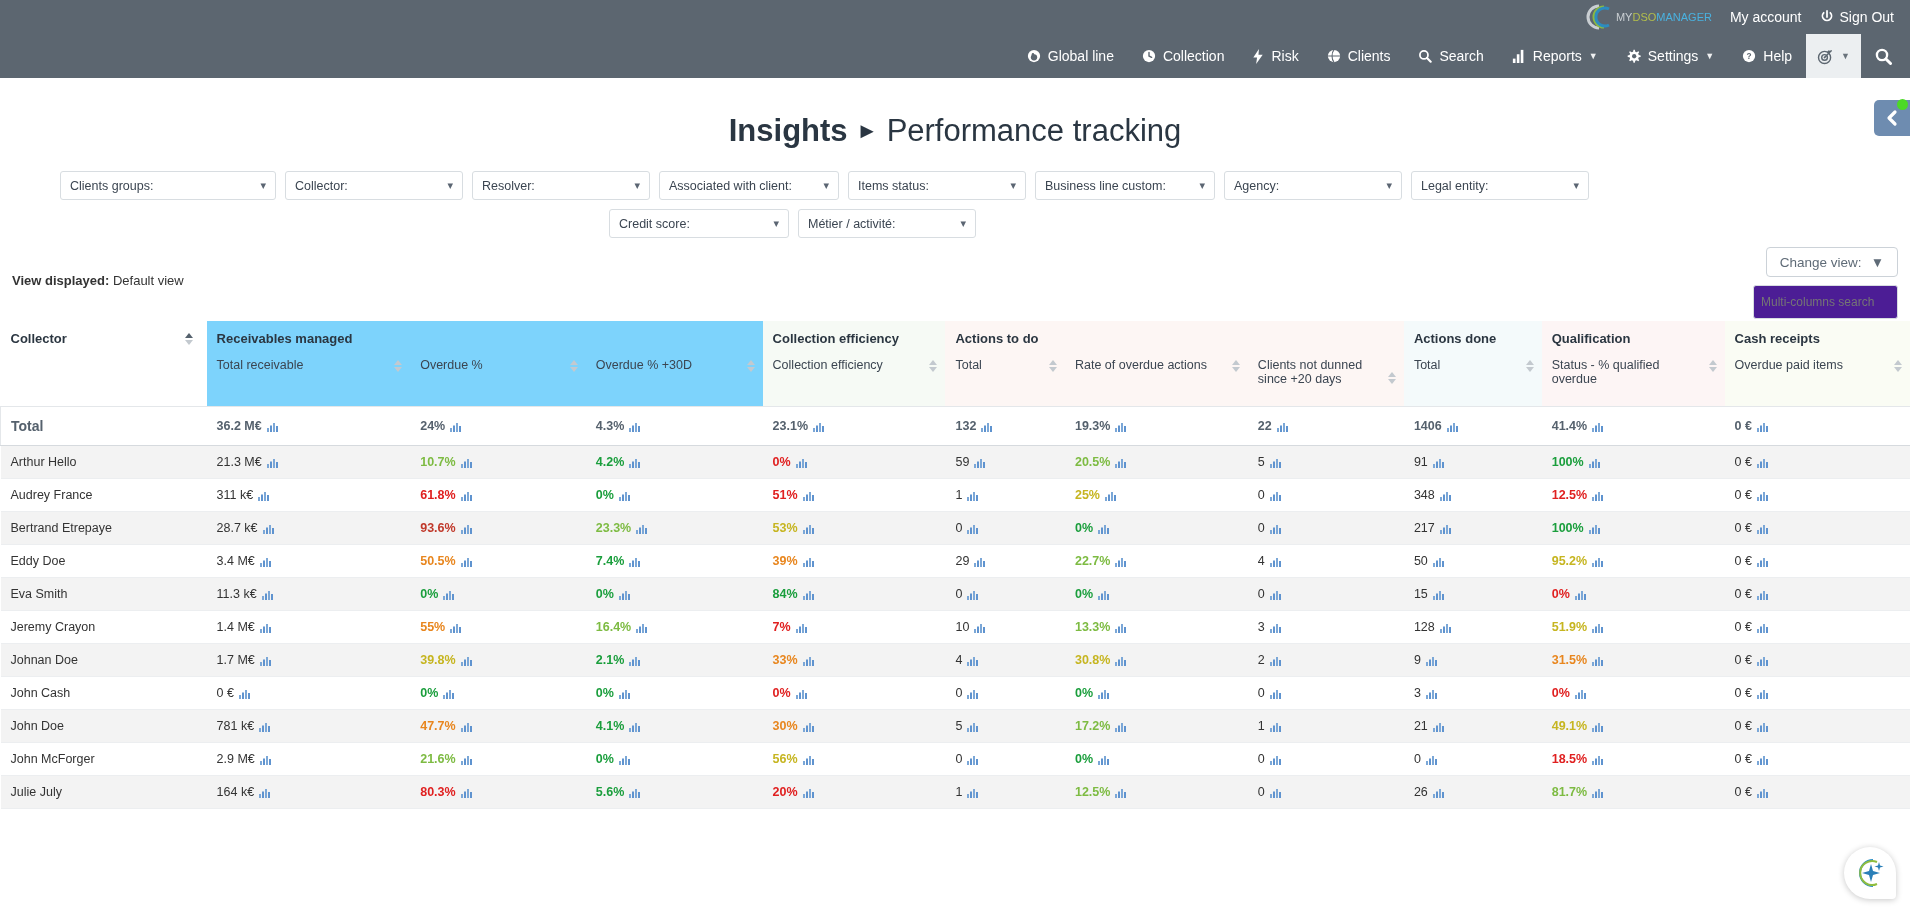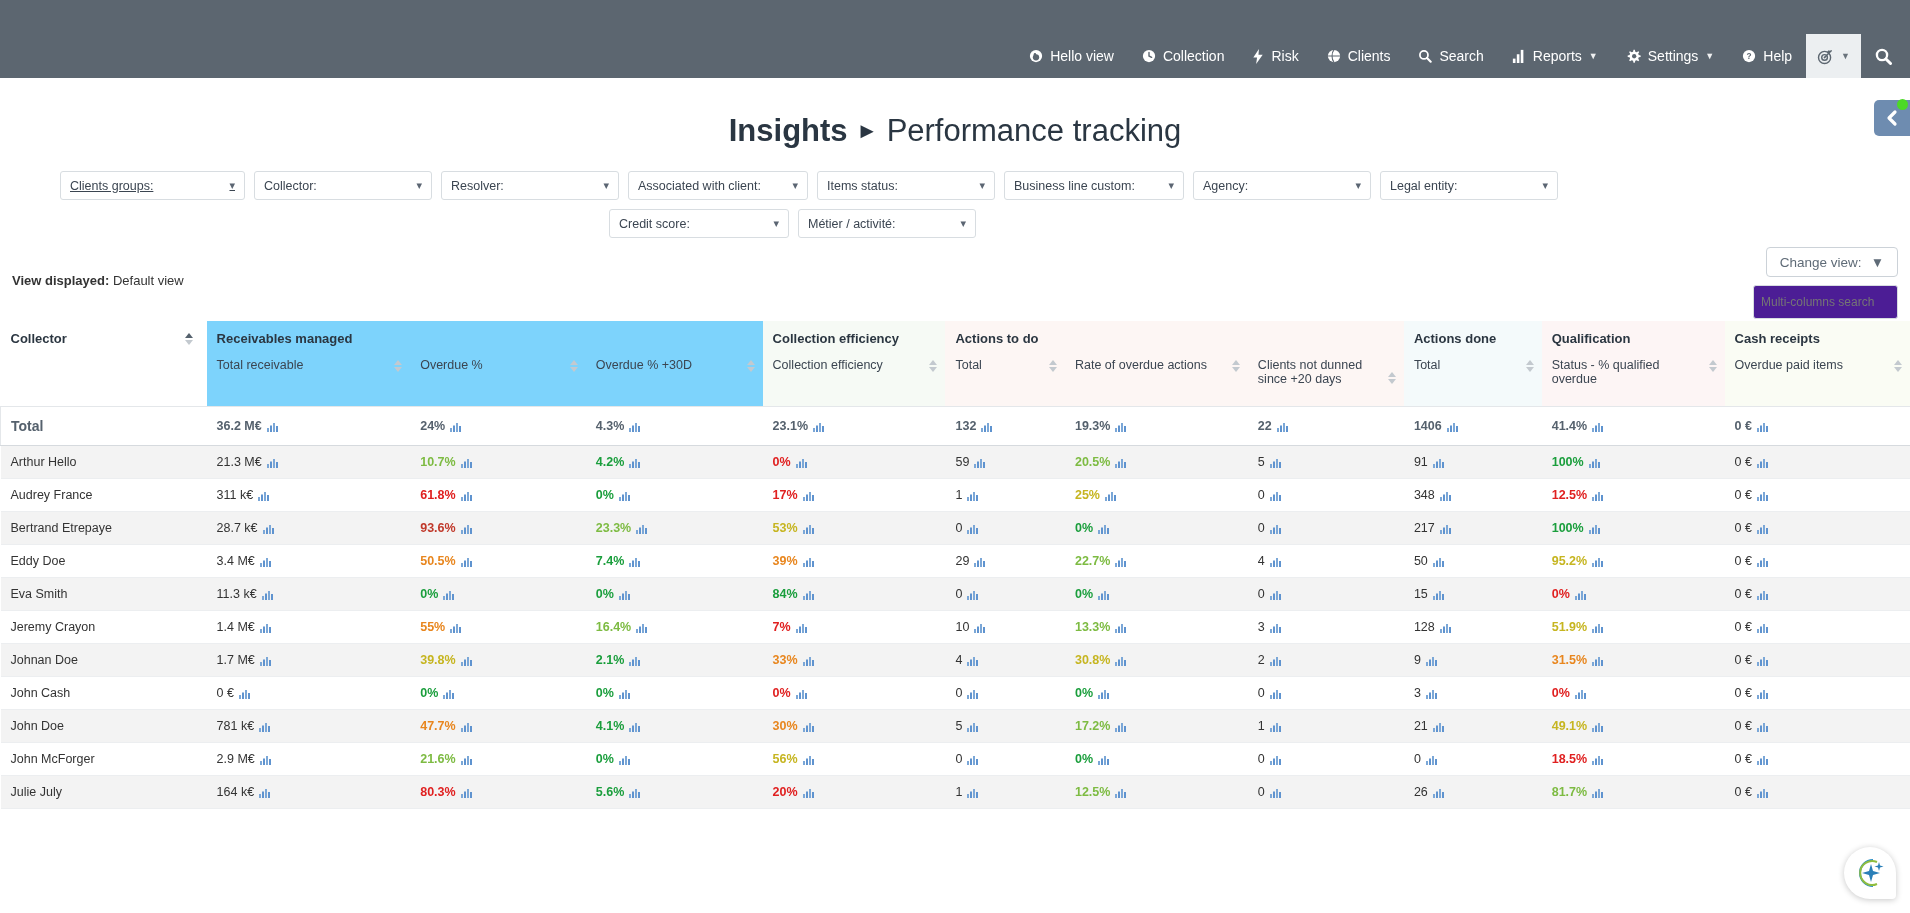--- a/index.html
+++ b/index.html
@@ -98,21 +98,21 @@
     border: 1px solid #d8dde1;
     border-radius: 3px;
     background: #fff;
     display: flex; align-items: center; justify-content: space-between;
     padding: 0 9px;
     font-size: 12.5px; color: #3b4551;
     cursor: pointer;
     white-space: nowrap;
   }
   .fbox .chev { color: #5b6572; font-size: 11px; margin-left: 14px; }
-  .w1 { width: 185px; text-decoration: underline; } .w2 { width: 178px; } .w3 { width: 178px; }
+  .w1 { width: 216px; } .w2 { width: 178px; } .w3 { width: 178px; }
   .w4 { width: 180px; } .w5 { width: 178px; } .w6 { width: 180px; }
   .w7 { width: 178px; } .w8 { width: 178px; }
 
   
   .viewctl { position: relative; height: 74px; margin-top: 4px; }
   .changeview {
     position: absolute; right: 12px; top: 0;
     height: 30px; padding: 0 13px;
     border: 1px solid #ccd2d8; border-radius: 4px;
     background: #fff; color: #5f6b77; font-size: 13.5px;
@@ -207,30 +207,48 @@
     cursor: pointer;
   }
   .searchglass-nav { cursor: pointer; }
 </style>
 </head>
 <body>
 
 <div class="topbar">
 
 
+  <div class="account-row">
+    <div class="mini-logo">
+      <svg class="mini-arcs" viewBox="0 0 30 26">
+        <path d="M16 2 A11 11 0 1 0 16 24" fill="none" stroke="#cfd4d8" stroke-width="3"></path>
+        <path d="M21 3 A10 10 0 1 0 21 23" fill="none" stroke="#8fbd3f" stroke-width="3"></path>
+        <path d="M26 5 A9 9 0 1 0 26 21" fill="none" stroke="#2a8fc4" stroke-width="3"></path>
+      </svg>
+      <span class="mini-text"><span class="m1">MY</span><span class="m2">DSO</span><span class="m3">MANAGER</span></span>
+    </div>
+    <span class="acct-link">My account</span>
+    <span class="signout">
+      <svg width="14" height="14" viewBox="0 0 16 16">
+        <path d="M8 1 L8 8" stroke="#fff" stroke-width="2" fill="none" stroke-linecap="round"></path>
+        <path d="M4.2 3.2 A5.2 5.2 0 1 0 11.8 3.2" stroke="#fff" stroke-width="2" fill="none" stroke-linecap="round"></path>
+      </svg>
+      <span>Sign Out</span>
+    </span>
+  </div>
 
   <nav class="mainnav">
 
     <div class="nav-item">
       <svg width="14" height="14" viewBox="0 0 16 16">
         <circle cx="8" cy="8" r="7" fill="#fff"></circle>
           <circle cx="8" cy="9.5" r="3.6" fill="#5c6670"></circle>
           <circle cx="6.8" cy="6" r="1.4" fill="#5c6670"></circle>
       </svg>
-      <span>Hello view</span>
+      <span>Global line</span>
     </div>
 
     <div class="nav-item">
       <svg width="14" height="14" viewBox="0 0 16 16">
         <circle cx="8" cy="8" r="7" fill="#fff"></circle>
           <path d="M8 4 L8 8 L11 9.5" stroke="#5c6670" stroke-width="1.6" fill="none" stroke-linecap="round"></path>
       </svg>
       <span>Collection</span>
     </div>
 
@@ -655,21 +673,21 @@
         <td><span class="val">
             <span class="cval" style="color:#1a9e3c">0%</span>
             <svg class="ico-chart" width="11" height="11" viewBox="0 0 11 11">
               <rect x="0" y="7" width="2" height="4" fill="#7ba7d7"></rect>
               <rect x="3" y="4.5" width="2" height="6.5" fill="#5f93cf"></rect>
               <rect x="6" y="2" width="2" height="9" fill="#7ba7d7"></rect>
               <rect x="9" y="5" width="2" height="6" fill="#5f93cf"></rect>
             </svg>
           </span></td>
         <td><span class="val">
-            <span class="cval" style="color:#e02020">17%</span>
+            <span class="cval" style="color:#e02020">51%</span>
             <svg class="ico-chart" width="11" height="11" viewBox="0 0 11 11">
               <rect x="0" y="7" width="2" height="4" fill="#7ba7d7"></rect>
               <rect x="3" y="4.5" width="2" height="6.5" fill="#5f93cf"></rect>
               <rect x="6" y="2" width="2" height="9" fill="#7ba7d7"></rect>
               <rect x="9" y="5" width="2" height="6" fill="#5f93cf"></rect>
             </svg>
           </span></td>
         <td><span class="val">
             <span class="" style="color:#333333">1</span>
             <svg class="ico-chart" width="11" height="11" viewBox="0 0 11 11">

